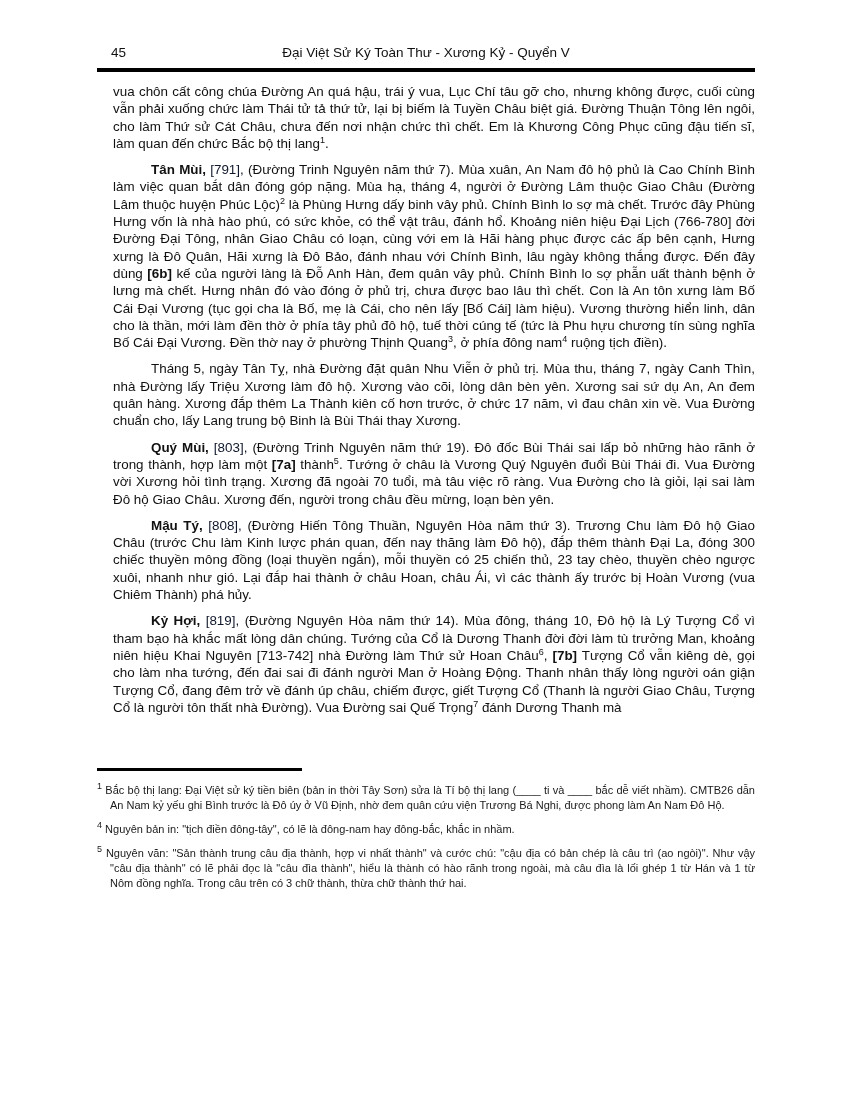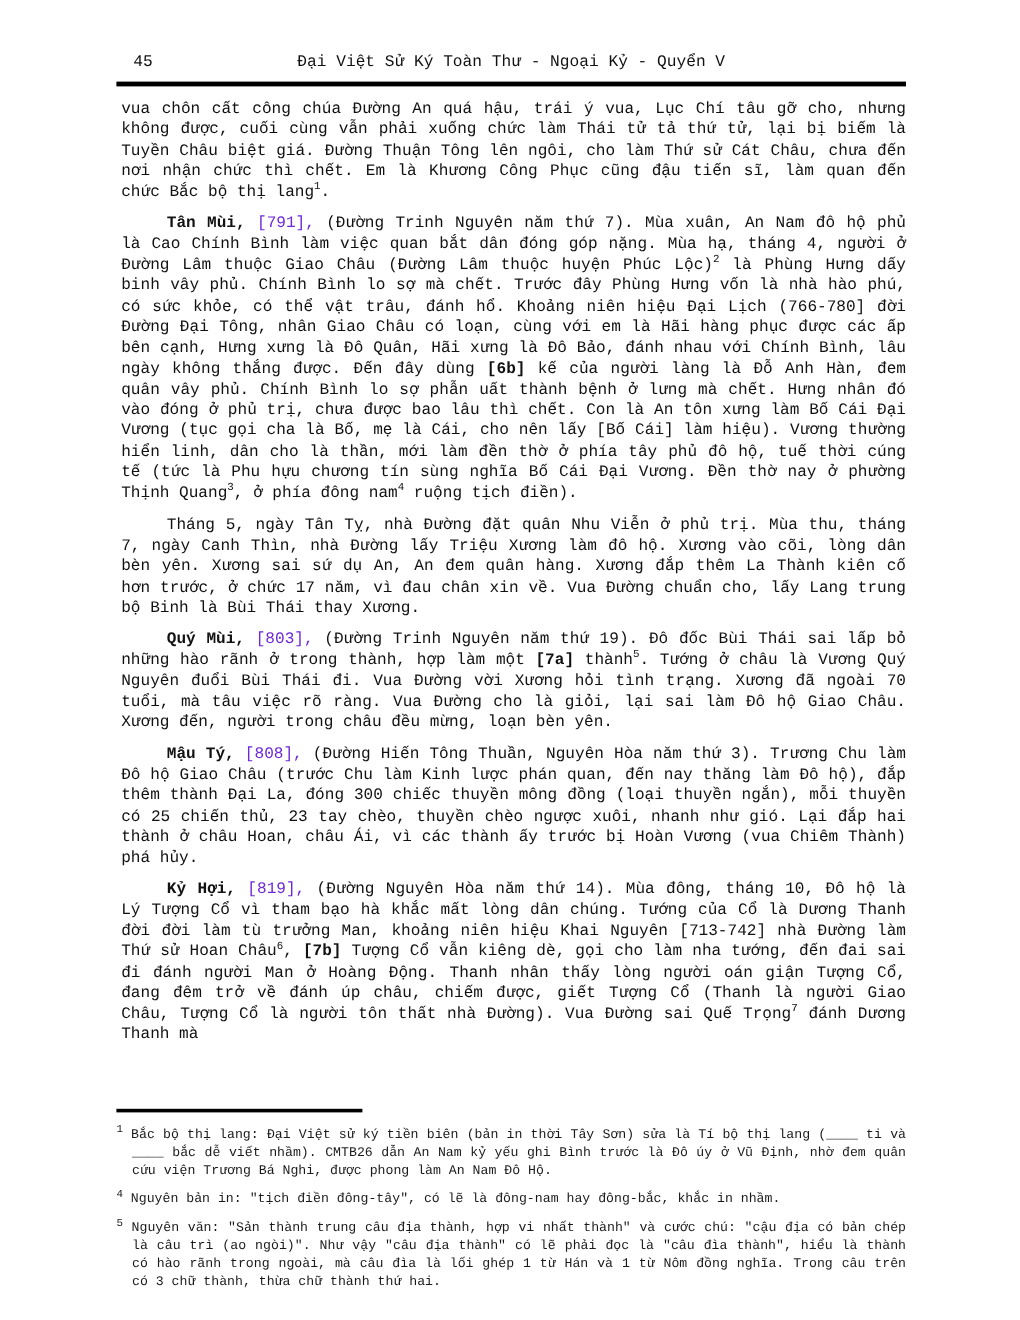--- a/index.html
+++ b/index.html
@@ -1,21 +1,21 @@
 <!DOCTYPE html>
 <html><head>
 <meta charset="utf-8">
 <style>
   html, body { margin:0; padding:0; background:#ffffff; }
   .page {
     position: relative;
     width: 850px;
     height: 1100px;
     background: #ffffff;
-    font-family: Liberation Mono, monospace;
+    font-family: Liberation Sans, sans-serif;
     color: #111;
     overflow: hidden;
   }
   .content {
     position: absolute;
     left: 97px;
     top: 44px;
     width: 658px;
   }
   .pg-header {
@@ -38,24 +38,24 @@
     border: none;
     border-top: 4px solid #000;
     width: 100%;
   }
   .bodytext {
     margin-top: 11px;
     font-size: 13.4px;
     line-height: 17.3px;
     text-align: justify;
   }
-  .para { margin: 0 0 9px 4px; }
+  .para { margin: 0 0 9px 16px; }
   .para.indent { text-indent: 38px; }
   .para .b { font-weight: bold; }
-  .para .gray { color: #6d28d9; }
+  .para .gray { color: #0f172a; }
   sup {
     font-size: 9px;
     line-height: 0;
     vertical-align: super;
   }
   .fn-rule {
     margin: 52px 0 12px 0;
     border: none;
     border-top: 3px solid #000;
     width: 205px;
@@ -72,21 +72,21 @@
     text-indent: -13px;
   }
 </style>
 </head>
 <body>
 
 <div class="page">
   <div class="content">
     <div class="pg-header">
       <span class="pg-num">45</span>
-      <span class="pg-title">Đại Việt Sử Ký Toàn Thư - Ngoại Kỷ - Quyển V</span>
+      <span class="pg-title">Đại Việt Sử Ký Toàn Thư - Xương Kỷ - Quyển V</span>
     </div>
     <hr class="header-rule">
     <div class="bodytext" id="body-container">
         <p class="para"><span>vua chôn cất công chúa Đường An quá hậu, trái ý vua, Lục Chí tâu gỡ cho, nhưng không được, cuối cùng vẫn phải xuống chức làm Thái tử tả thứ tử, lại bị biếm là Tuyền Châu biệt giá. Đường Thuận Tông lên ngôi, cho làm Thứ sử Cát Châu, chưa đến nơi nhận chức thì chết. Em là Khương Công Phục cũng đậu tiến sĩ, làm quan đến chức Bắc bộ thị lang</span><sup>1</sup><span>.</span></p>
         <p class="para indent"><span class="b">Tân Mùi, </span><span class="gray">[791], </span><span>(Đường Trinh Nguyên năm thứ 7). Mùa xuân, An Nam đô hộ phủ là Cao Chính Bình làm việc quan bắt dân đóng góp nặng. Mùa hạ, tháng 4, người ở Đường Lâm thuộc Giao Châu (Đường Lâm thuộc huyện Phúc Lộc)</span><sup>2</sup><span> là Phùng Hưng dấy binh vây phủ. Chính Bình lo sợ mà chết. Trước đây Phùng Hưng vốn là nhà hào phú, có sức khỏe, có thể vật trâu, đánh hổ. Khoảng niên hiệu Đại Lịch (766-780] đời Đường Đại Tông, nhân Giao Châu có loạn, cùng với em là Hãi hàng phục được các ấp bên cạnh, Hưng xưng là Đô Quân, Hãi xưng là Đô Bảo, đánh nhau với Chính Bình, lâu ngày không thắng được. Đến đây dùng </span><span class="b">[6b]</span><span> kế của người làng là Đỗ Anh Hàn, đem quân vây phủ. Chính Bình lo sợ phẫn uất thành bệnh ở lưng mà chết. Hưng nhân đó vào đóng ở phủ trị, chưa được bao lâu thì chết. Con là An tôn xưng làm Bố Cái Đại Vương (tục gọi cha là Bố, mẹ là Cái, cho nên lấy [Bố Cái] làm hiệu). Vương thường hiển linh, dân cho là thần, mới làm đền thờ ở phía tây phủ đô hộ, tuế thời cúng tế (tức là Phu hựu chương tín sùng nghĩa Bố Cái Đại Vương. Đền thờ nay ở phường Thịnh Quang</span><sup>3</sup><span>, ở phía đông nam</span><sup>4</sup><span> ruộng tịch điền).</span></p>
         <p class="para indent"><span>Tháng 5, ngày Tân Tỵ, nhà Đường đặt quân Nhu Viễn ở phủ trị. Mùa thu, tháng 7, ngày Canh Thìn, nhà Đường lấy Triệu Xương làm đô hộ. Xương vào cõi, lòng dân bèn yên. Xương sai sứ dụ An, An đem quân hàng. Xương đắp thêm La Thành kiên cố hơn trước, ở chức 17 năm, vì đau chân xin về. Vua Đường chuẩn cho, lấy Lang trung bộ Binh là Bùi Thái thay Xương.</span></p>
         <p class="para indent"><span class="b">Quý Mùi, </span><span class="gray">[803], </span><span>(Đường Trinh Nguyên năm thứ 19). Đô đốc Bùi Thái sai lấp bỏ những hào rãnh ở trong thành, hợp làm một </span><span class="b">[7a]</span><span> thành</span><sup>5</sup><span>. Tướng ở châu là Vương Quý Nguyên đuổi Bùi Thái đi. Vua Đường vời Xương hỏi tình trạng. Xương đã ngoài 70 tuổi, mà tâu việc rõ ràng. Vua Đường cho là giỏi, lại sai làm Đô hộ Giao Châu. Xương đến, người trong châu đều mừng, loạn bèn yên.</span></p>
         <p class="para indent"><span class="b">Mậu Tý, </span><span class="gray">[808], </span><span>(Đường Hiến Tông Thuần, Nguyên Hòa năm thứ 3). Trương Chu làm Đô hộ Giao Châu (trước Chu làm Kinh lược phán quan, đến nay thăng làm Đô hộ), đắp thêm thành Đại La, đóng 300 chiếc thuyền mông đồng (loại thuyền ngắn), mỗi thuyền có 25 chiến thủ, 23 tay chèo, thuyền chèo ngược xuôi, nhanh như gió. Lại đắp hai thành ở châu Hoan, châu Ái, vì các thành ấy trước bị Hoàn Vương (vua Chiêm Thành) phá hủy.</span></p>
         <p class="para indent"><span class="b">Kỷ Hợi, </span><span class="gray">[819], </span><span>(Đường Nguyên Hòa năm thứ 14). Mùa đông, tháng 10, Đô hộ là Lý Tượng Cổ vì tham bạo hà khắc mất lòng dân chúng. Tướng của Cổ là Dương Thanh đời đời làm tù trưởng Man, khoảng niên hiệu Khai Nguyên [713-742] nhà Đường làm Thứ sử Hoan Châu</span><sup>6</sup><span>, </span><span class="b">[7b]</span><span> Tượng Cổ vẫn kiêng dè, gọi cho làm nha tướng, đến đai sai đi đánh người Man ở Hoàng Động. Thanh nhân thấy lòng người oán giận Tượng Cổ, đang đêm trở về đánh úp châu, chiếm được, giết Tượng Cổ (Thanh là người Giao Châu, Tượng Cổ là người tôn thất nhà Đường). Vua Đường sai Quế Trọng</span><sup>7</sup><span> đánh Dương Thanh mà</span></p>
       </div>

